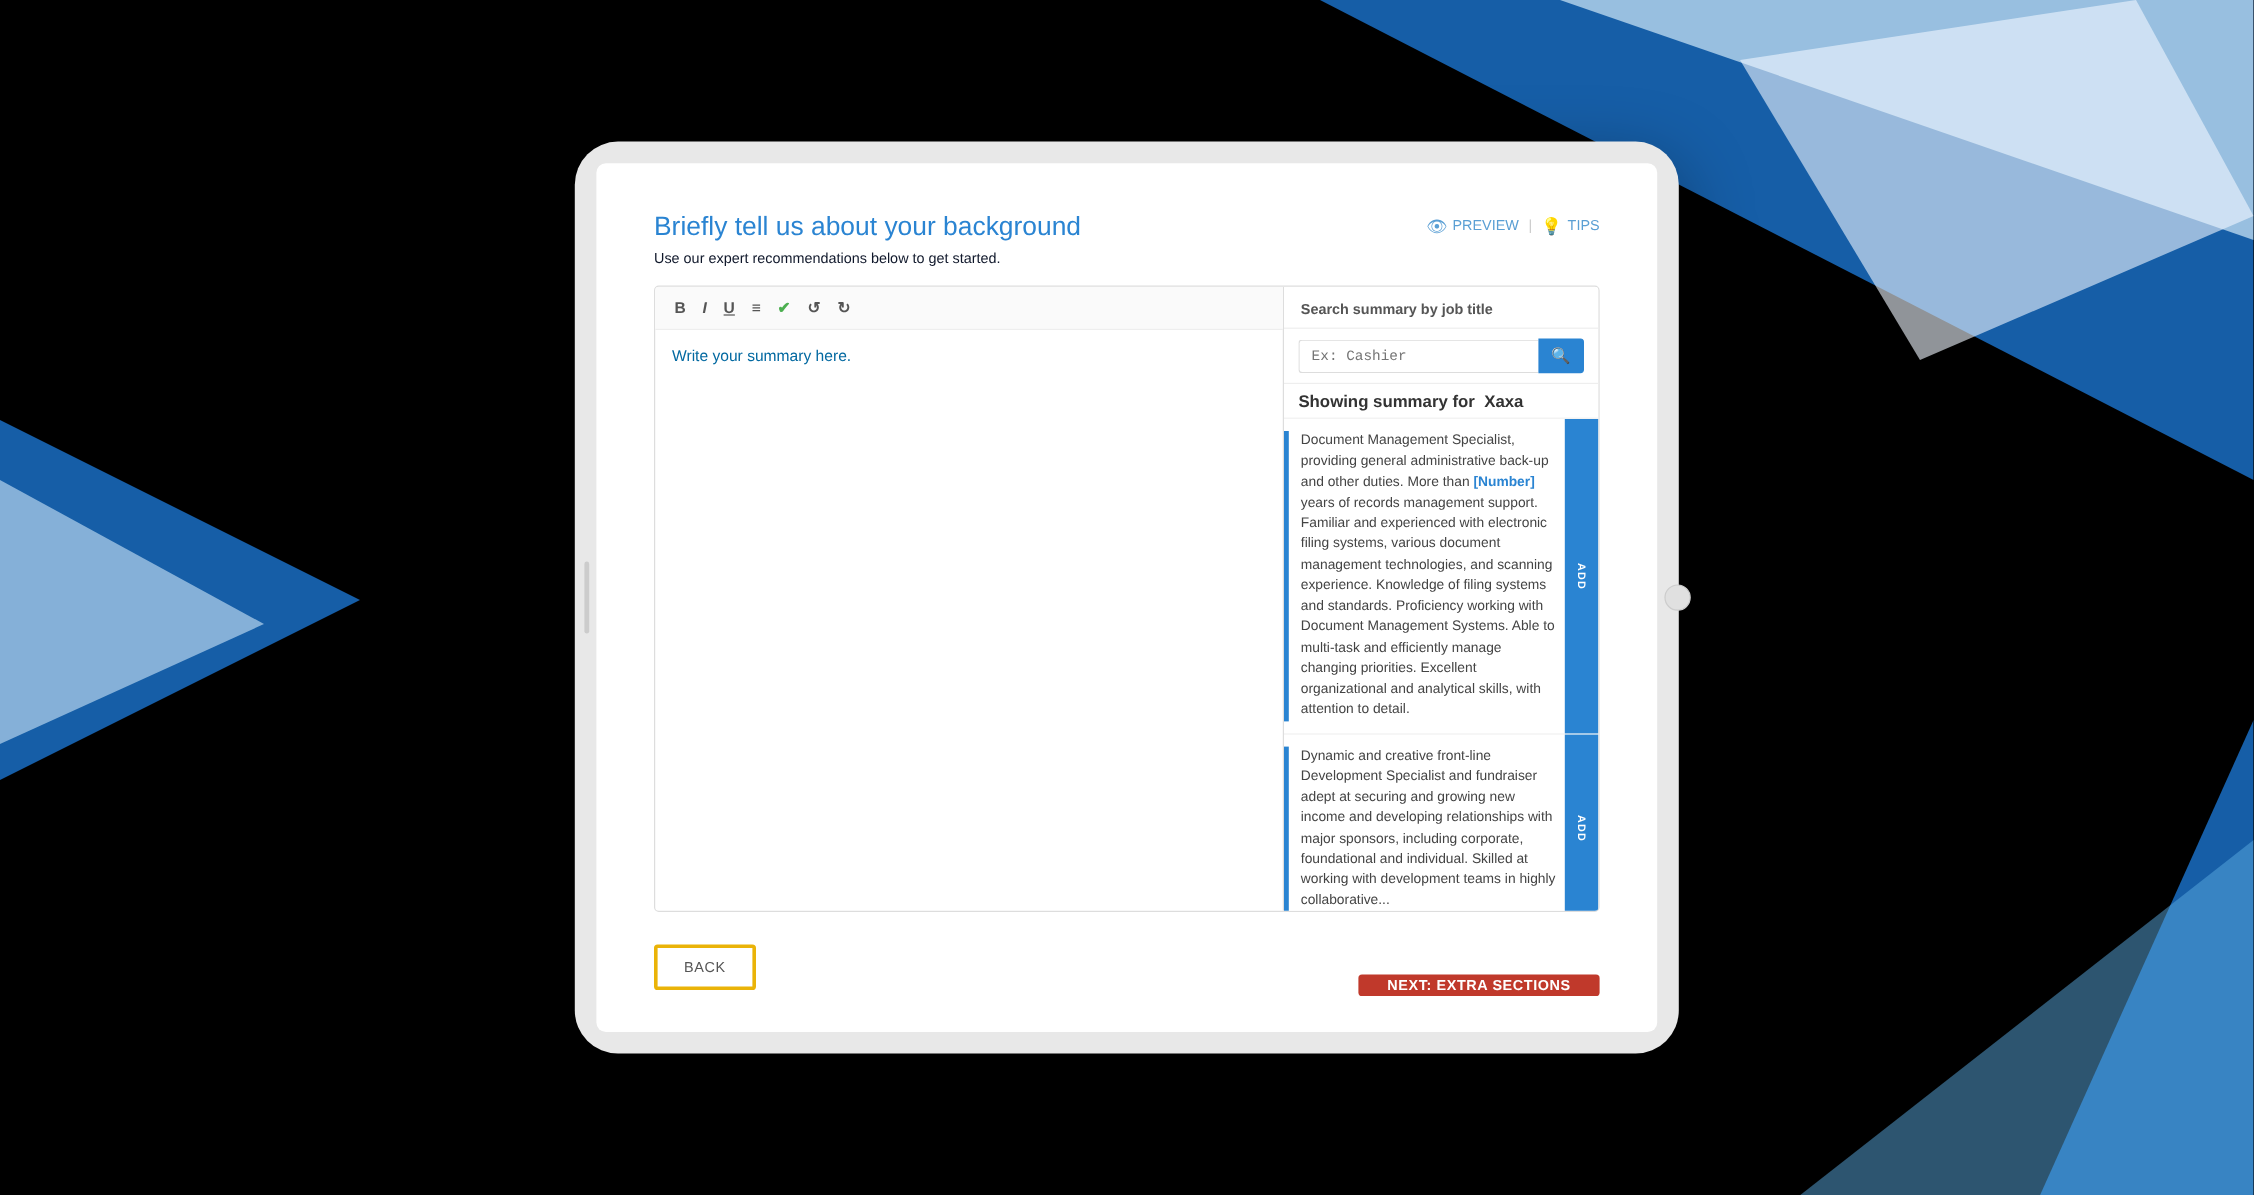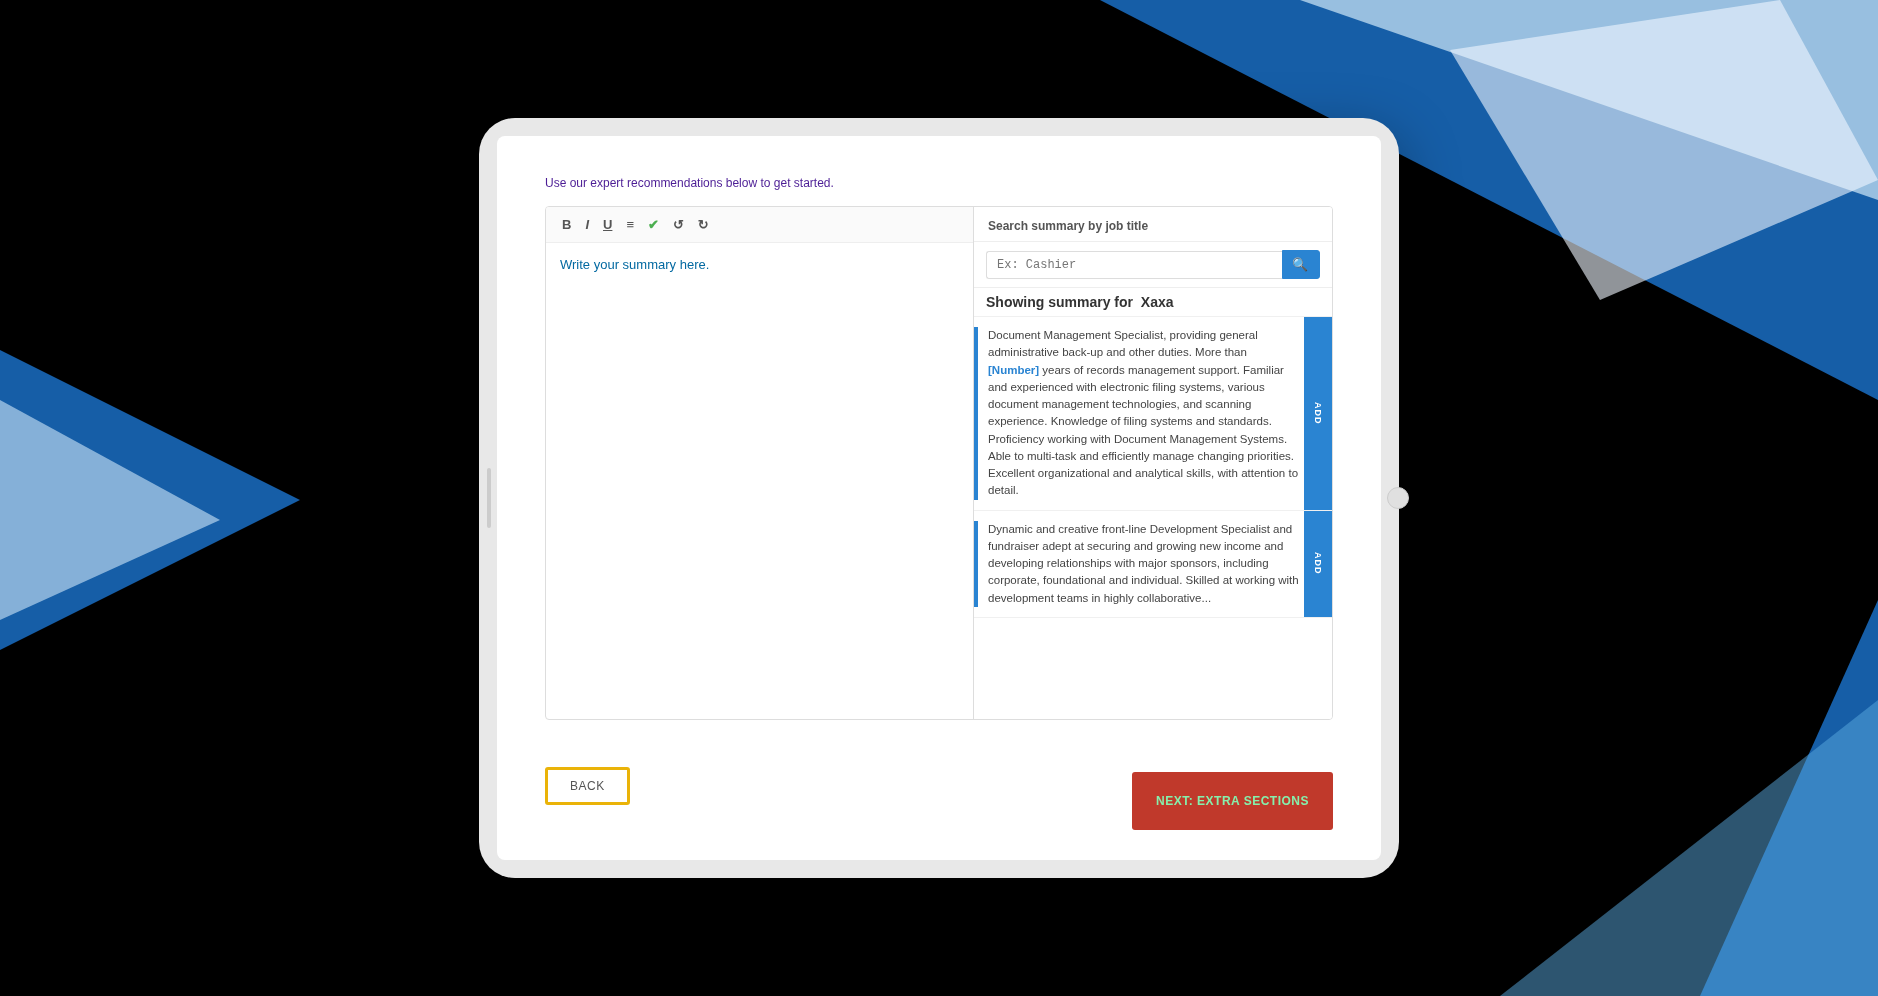--- a/index.html
+++ b/index.html
@@ -103,21 +103,21 @@
       font-size: 14px;
     }
 
     .header-divider {
       color: #ccc;
       font-size: 12px;
     }
 
     .subtitle {
       font-size: 12px;
-      color: #4c1d95;
+      color: #0f172a;
       margin-bottom: 16px;
     }
 
     
     .editor-container {
       display: flex;
       flex: 1;
       border: 1px solid #ddd;
       border-radius: 4px;
       overflow: hidden;
@@ -153,21 +153,21 @@
 
     .editor-body {
       flex: 1;
       padding: 14px;
       font-size: 13px;
       color: #0369a1;
     }
 
     
     .suggestions-pane {
-      width: 358px;
+      width: 262px;
       display: flex;
       flex-direction: column;
       background: #fff;
     }
 
     .suggestions-header {
       padding: 12px 14px 8px;
       font-size: 12px;
       font-weight: 600;
       color: #555;
@@ -292,22 +292,22 @@
       padding: 9px 22px;
       font-size: 12px;
       cursor: pointer;
       border-radius: 3px;
       letter-spacing: 0.5px;
     }
 
     .btn-next {
       background: #c0392b;
       border: none;
-      color: #86efac;
-      padding: 22px 24px;
+      color: #ffffff;
+      padding: 2px 24px;
       font-size: 12px;
       cursor: pointer;
       border-radius: 3px;
       font-weight: 600;
       letter-spacing: 0.5px;
       margin-top: 30px;
     }
 
     
     .bg-svg {
@@ -334,20 +334,34 @@
   <polygon points="0,350 300,500 0,650" fill="#1a6fc4" opacity="0.85"></polygon>
   <polygon points="0,400 220,520 0,620" fill="#d0e8f8" opacity="0.6"></polygon>
 
   <polygon points="1450,50 1780,0 1878,180 1600,300" fill="#f0f6ff" opacity="0.6"></polygon>
 </svg>
 
 <div class="tablet">
   <div class="tablet-left-bar"></div>
   <div class="tablet-screen">
 
+    <div class="header-row">
+      <h1 class="page-title">Briefly tell us about your background</h1>
+      <div class="header-actions">
+        <button class="header-action-btn">
+          <span class="icon">👁</span>
+          <span>PREVIEW</span>
+        </button>
+        <span class="header-divider">|</span>
+        <button class="header-action-btn">
+          <span class="icon">💡</span>
+          <span>TIPS</span>
+        </button>
+      </div>
+    </div>
 
     <p class="subtitle">Use our expert recommendations below to get started.</p>
 
     <div class="editor-container">
 
       <div class="editor-pane">
         <div class="editor-toolbar">
           <button class="toolbar-btn">B</button>
           <button class="toolbar-btn" style="font-style:italic">I</button>
           <button class="toolbar-btn" style="text-decoration:underline">U</button>

